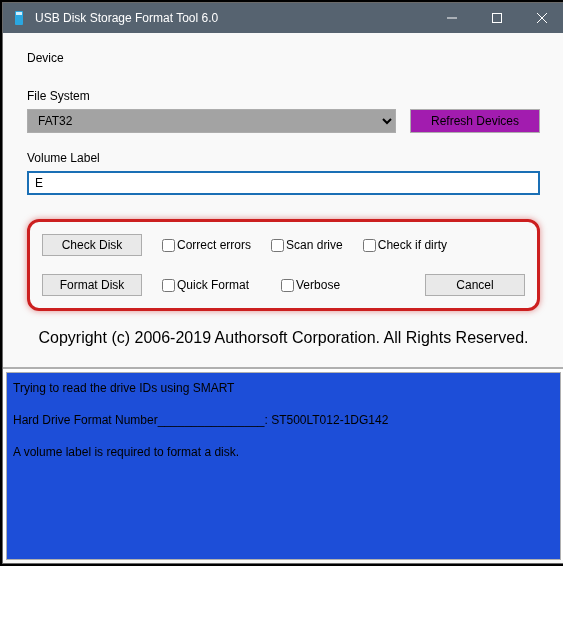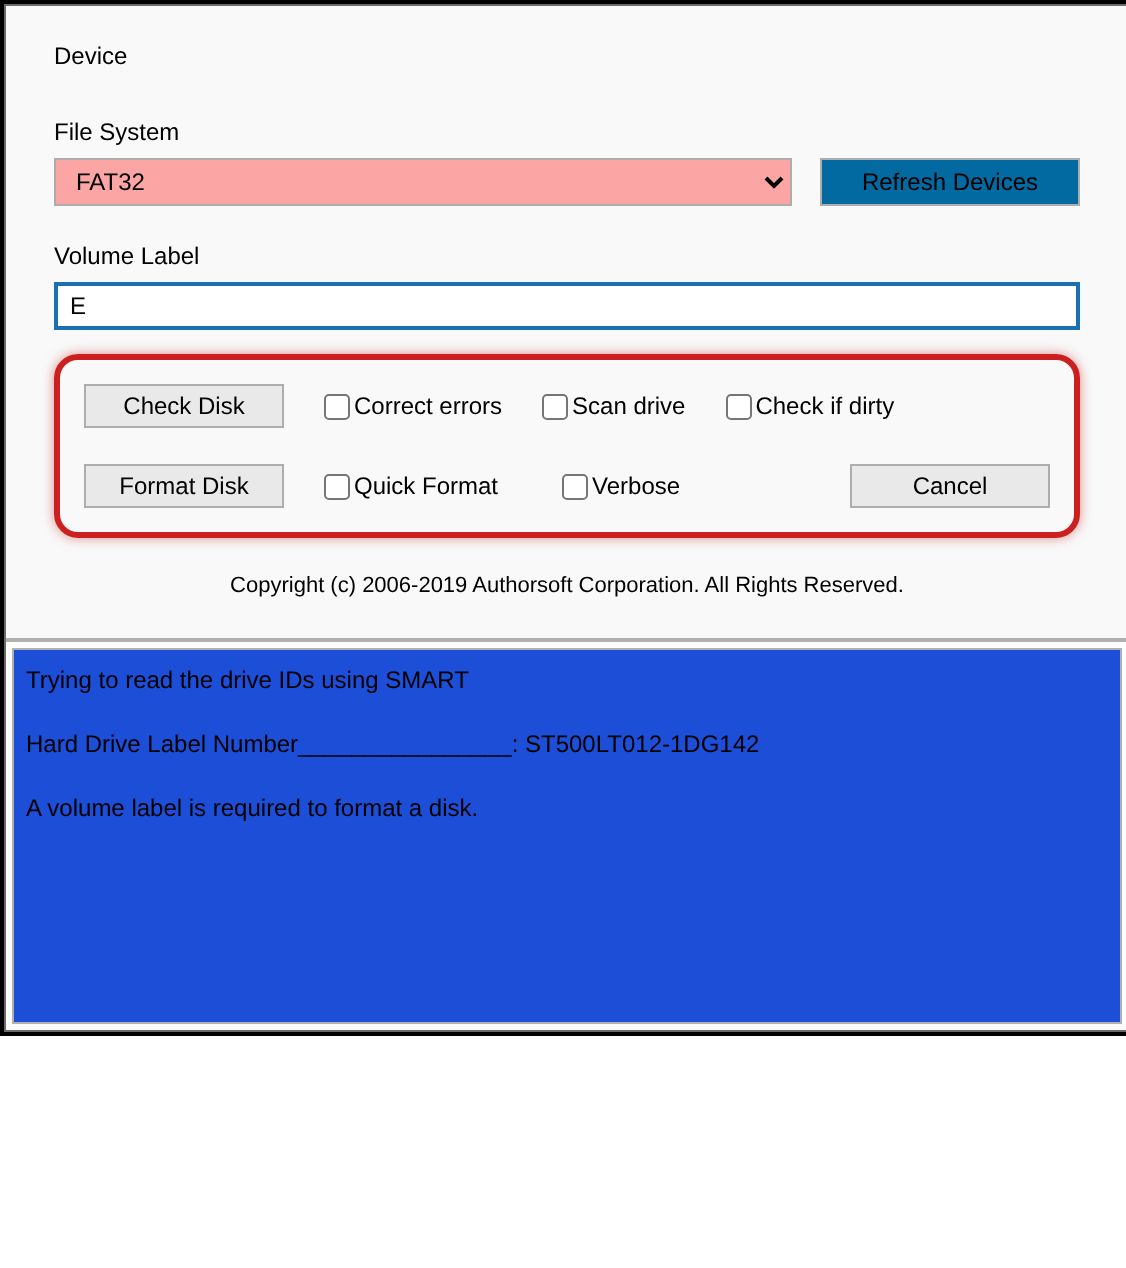--- a/index.html
+++ b/index.html
@@ -56,48 +56,48 @@
     background: #e9e9e9;
     font-size: 12px;
     text-align: center;
     text-align-last: center;
     padding: 0 4px;
   }
   select.fs {
     flex: 1;
     height: 24px;
     border: 1px solid #adadad;
-    background: #fca5a5;
+    background: #a3a3a3;
     font-size: 12px;
     padding: 0 6px;
   }
   .btn {
     height: 24px;
     border: 1px solid #adadad;
-    background: #0369a1;
+    background: #a21caf;
     font-size: 12px;
     padding: 0 20px;
     cursor: pointer;
     min-width: 100px;
   }
   input.volume {
     width: 100%;
     height: 24px;
     border: 2px solid #1a6fb5;
     background: #fff;
     font-size: 12px;
     padding: 0 6px;
     outline: none;
   }
   .spacer-md { height: 18px; }
   .highlight-box {
     border: 3px solid #cc1f1f;
     border-radius: 12px;
     padding: 12px 12px;
-    margin-top: 12px;
+    margin-top: 24px;
     box-shadow: 0 0 6px rgba(204,31,31,0.5);
   }
   .action-row {
     display: flex;
     align-items: center;
     gap: 0;
   }
   .action-row + .action-row { margin-top: 18px; }
   .action-btn {
     width: 100px;
@@ -114,21 +114,21 @@
     font-size: 12px;
     margin-left: 20px;
     white-space: nowrap;
   }
   .check-item input[type=checkbox] {
     width: 13px; height: 13px; margin: 0;
   }
   .flex-spacer { flex: 1; }
   .copyright {
     text-align: center;
-    font-size: 11px;
+    font-size: 16px;
     color: #000;
     margin: 18px 0 10px 0;
   }
   .log-area {
     border-top: 2px solid #b0b0b0;
     background: #fff;
     margin: 0;
   }
   .log-inner {
     border: 1px solid #b0b0b0;
@@ -149,20 +149,45 @@
     width: 563px;
     background:#fff;
   }
 </style>
 </head>
 <body>
 
 <div class="outer-wrap">
 <div class="window">
 
+  <div class="titlebar">
+    <span class="app-icon">
+      <svg width="16" height="16" viewBox="0 0 16 16">
+        <rect x="4" y="1" width="8" height="14" rx="1" fill="#2aa7e0"></rect>
+        <rect x="5" y="2" width="6" height="3" fill="#d0eefc"></rect>
+      </svg>
+    </span>
+    <span class="title">USB Disk Storage Format Tool 6.0</span>
+    <div class="win-btn">
+      <svg width="10" height="10">
+            <line x1="0" y1="5" x2="10" y2="5" stroke="#fff" stroke-width="1"></line>
+          </svg>
+    </div>
+    <div class="win-btn">
+      <svg width="10" height="10">
+            <rect x="0.5" y="0.5" width="9" height="9" fill="none" stroke="#fff" stroke-width="1"></rect>
+          </svg>
+    </div>
+    <div class="win-btn">
+      <svg width="10" height="10">
+            <line x1="0" y1="0" x2="10" y2="10" stroke="#fff" stroke-width="1"></line>
+            <line x1="10" y1="0" x2="0" y2="10" stroke="#fff" stroke-width="1"></line>
+          </svg>
+    </div>
+  </div>
 
   <div class="content">
 
     <span class="label">Device</span>
 
     <div class="spacer-md"></div>
 
     <span class="label">File System</span>
     <div class="row">
       <select class="fs">
@@ -210,19 +235,19 @@
 
     </div>
 
     <div class="copyright">Copyright (c) 2006-2019 Authorsoft Corporation. All Rights Reserved.</div>
 
   </div>
 
   <div class="log-area">
     <div class="log-inner">
       <div class="log-line">Trying to read the drive IDs using SMART</div>
-      <div class="log-line">Hard Drive Label Number________________: ST500LT012-1DG142</div>
+      <div class="log-line">Hard Drive Format Number________________: ST500LT012-1DG142</div>
       <div class="log-line tight">A volume label is required to format a disk.</div>
     </div>
   </div>
 
 </div>
 </div>
 
 </body></html>

